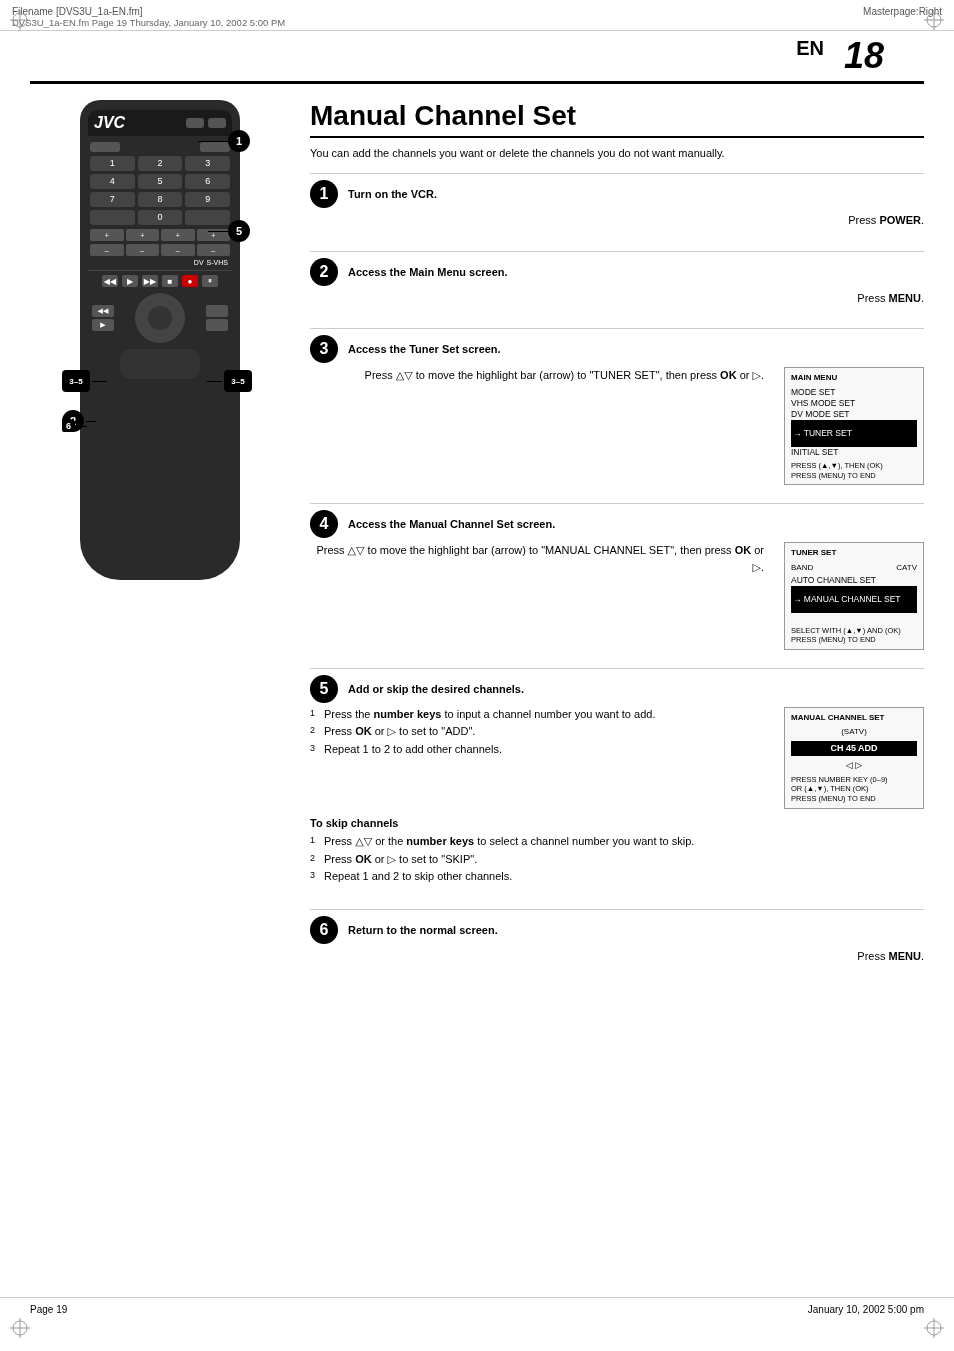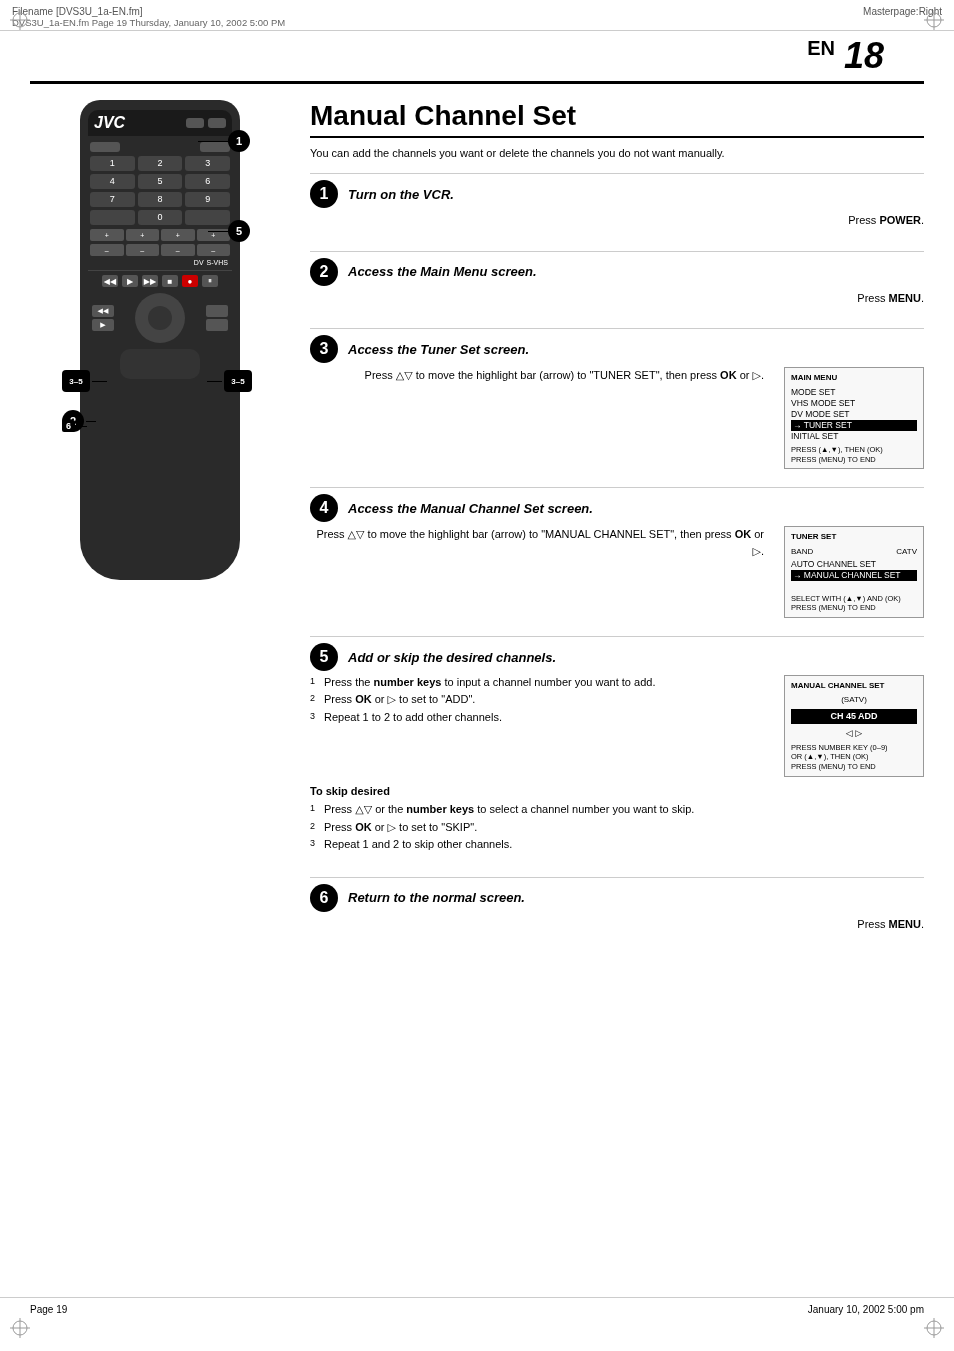--- a/index.html
+++ b/index.html
@@ -32,21 +32,21 @@
       font-weight: bold;
       font-style: italic;
       border-bottom: 3px solid #000;
       margin: 0 30px;
     }
     .page-number-area .en-label {
       font-size: 20px;
       font-weight: bold;
       font-style: normal;
       vertical-align: super;
-      margin-right: 9px;
+      margin-right: 20px;
     }
 
     
     .main-content {
       display: flex;
       padding: 16px 30px;
       gap: 20px;
     }
 
     
@@ -250,23 +250,22 @@
       border-radius: 50%;
       display: flex;
       align-items: center;
       justify-content: center;
       font-size: 16px;
       font-weight: bold;
       flex-shrink: 0;
     }
 
     .step-title {
-      font-size: 13px;
-      font-weight: bold;
-      font-style: italic;
+      font-size: 11px;
+      font-weight: bold;
     }
 
     .step-body {
       padding: 0 0 8px 0;
       font-size: 11px;
       line-height: 1.5;
     }
 
     .step-body p {
       margin-bottom: 4px;
@@ -295,21 +294,21 @@
     .menu-box .menu-item {
       font-size: 8.5px;
       line-height: 1.3;
     }
 
     .menu-box .menu-item-highlighted {
       font-size: 8.5px;
       line-height: 1.3;
       background: #000;
       color: #fff;
-      padding: 0 2px;
+      padding: 8px 2px;
     }
 
     .menu-box .menu-instruction {
       font-size: 7.5px;
       margin-top: 3px;
       line-height: 1.3;
     }
 
     .step-with-menu {
       display: flex;
@@ -604,21 +603,21 @@
           <div class="menu-box">
             <div class="menu-title">MANUAL CHANNEL SET</div>
             <div style="text-align:center; font-size:8px; margin:2px 0;">(SATV)</div>
             <div style="text-align:center; font-size:9px; font-weight:bold; margin:2px 0; background:#000; color:#fff; padding:1px 4px; display:inline-block; width:100%;">CH  45  ADD</div>
             <div style="text-align:center; font-size:9px; margin:1px 0;">◁  ▷</div>
             <div class="menu-instruction">PRESS NUMBER KEY (0–9)<br>OR (▲,▼), THEN (OK)<br>PRESS (MENU) TO END</div>
           </div>
         </div>
 
         <div style="margin-top:6px;">
-          <div class="sub-heading">To skip desired</div>
+          <div class="sub-heading">To skip channels</div>
           <ul class="sub-list">
             <li><span class="list-num">1</span>Press △▽ or the <span class="inline-bold">number keys</span> to select a channel number you want to skip.</li>
             <li><span class="list-num">2</span>Press <span class="inline-bold">OK</span> or ▷ to set to "SKIP".</li>
             <li><span class="list-num">3</span>Repeat 1 and 2 to skip other channels.</li>
           </ul>
         </div>
       </div>
     </div>
 
     <div class="step-container">

